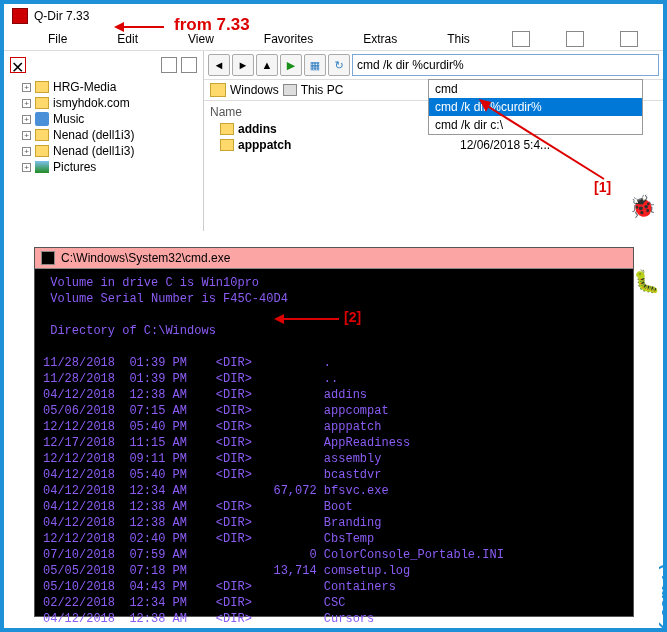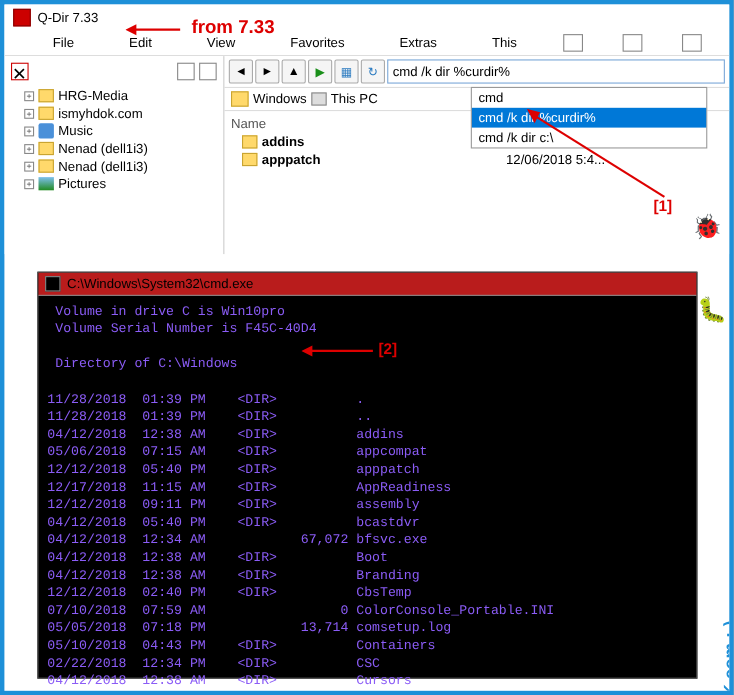--- a/index.html
+++ b/index.html
@@ -40,21 +40,21 @@
 .dropdown-item.selected { background: #0078d7; color: #fff; }
 
 .file-list { padding: 2px 6px; font-size: 12px; }
 .file-header { display: flex; font-weight: normal; color: #555; padding: 2px 0; }
 .file-header .col-name { width: 250px; }
 .file-row { display: flex; padding: 1px 0; align-items: center; }
 .file-row .fname { width: 250px; font-weight: bold; display: flex; align-items: center; gap: 4px; padding-left: 10px; }
 .file-row .fdate { font-size: 12px; }
 
 .cmd-window { position: absolute; left: 30px; top: 243px; width: 600px; height: 370px; background: #000; border: 1px solid #555; z-index: 60; }
-.cmd-title { background: #b91c1c; color: #000; padding: 3px 6px; font-size: 12px; display: flex; align-items: center; gap: 6px; border-bottom: 1px solid #888; }
+.cmd-title { background: #fca5a5; color: #000; padding: 3px 6px; font-size: 12px; display: flex; align-items: center; gap: 6px; border-bottom: 1px solid #888; }
 .cmd-icon { width: 14px; height: 14px; background: #000; border: 1px solid #888; display: inline-block; }
 .cmd-body { padding: 6px 8px; color: #8b5cf6; font-family: Consolas, "Courier New", monospace; font-size: 12px; line-height: 16px; white-space: pre; overflow: hidden; }
 
 .watermark { position: absolute; right: -4px; top: 150px; transform: rotate(-90deg); transform-origin: right top; color: #1e90d8; font-size: 16px; font-weight: bold; z-index: 200; }
 .bug { position: absolute; right: 10px; font-size: 22px; color: #000; z-index: 150; }
 </style>
 </head>
 <body>
 
 <div class="annotation" style="left:170px; top:11px; font-size:17px;">from 7.33</div>

